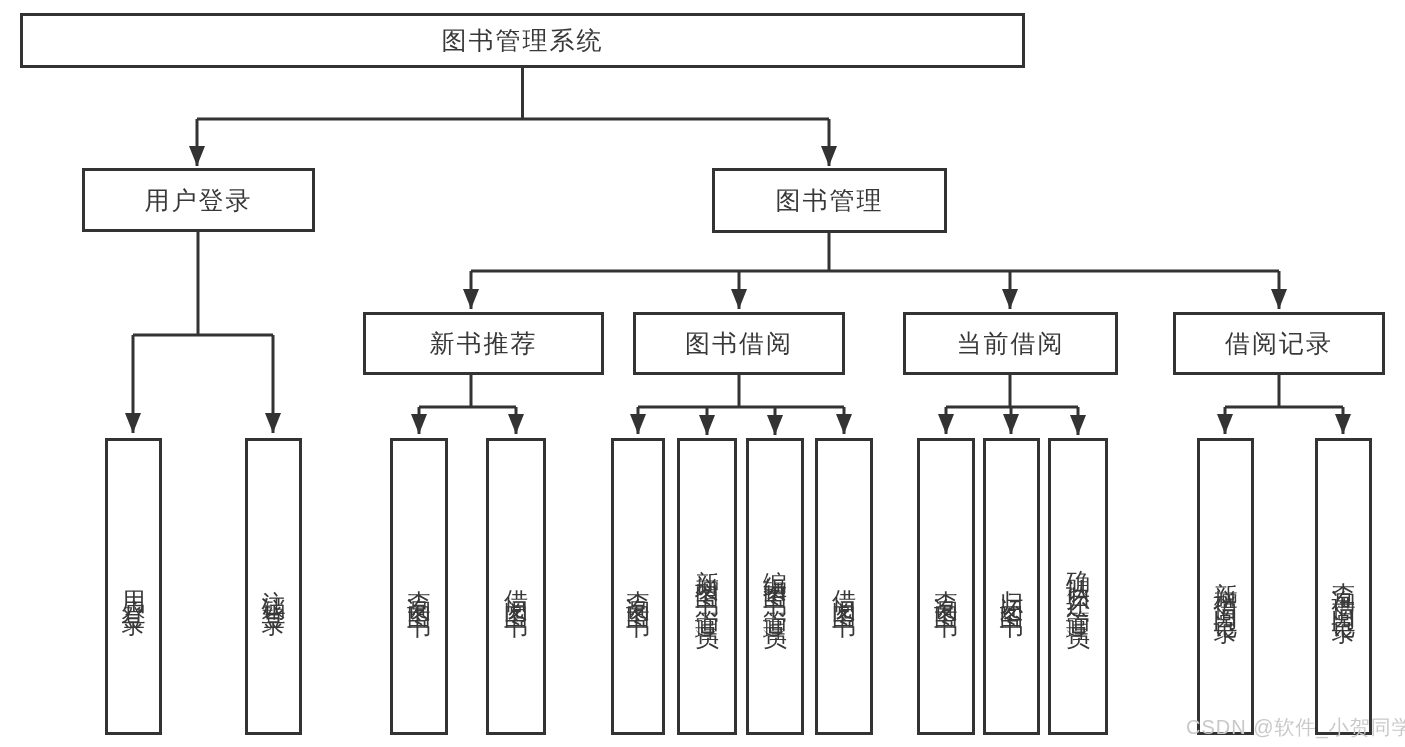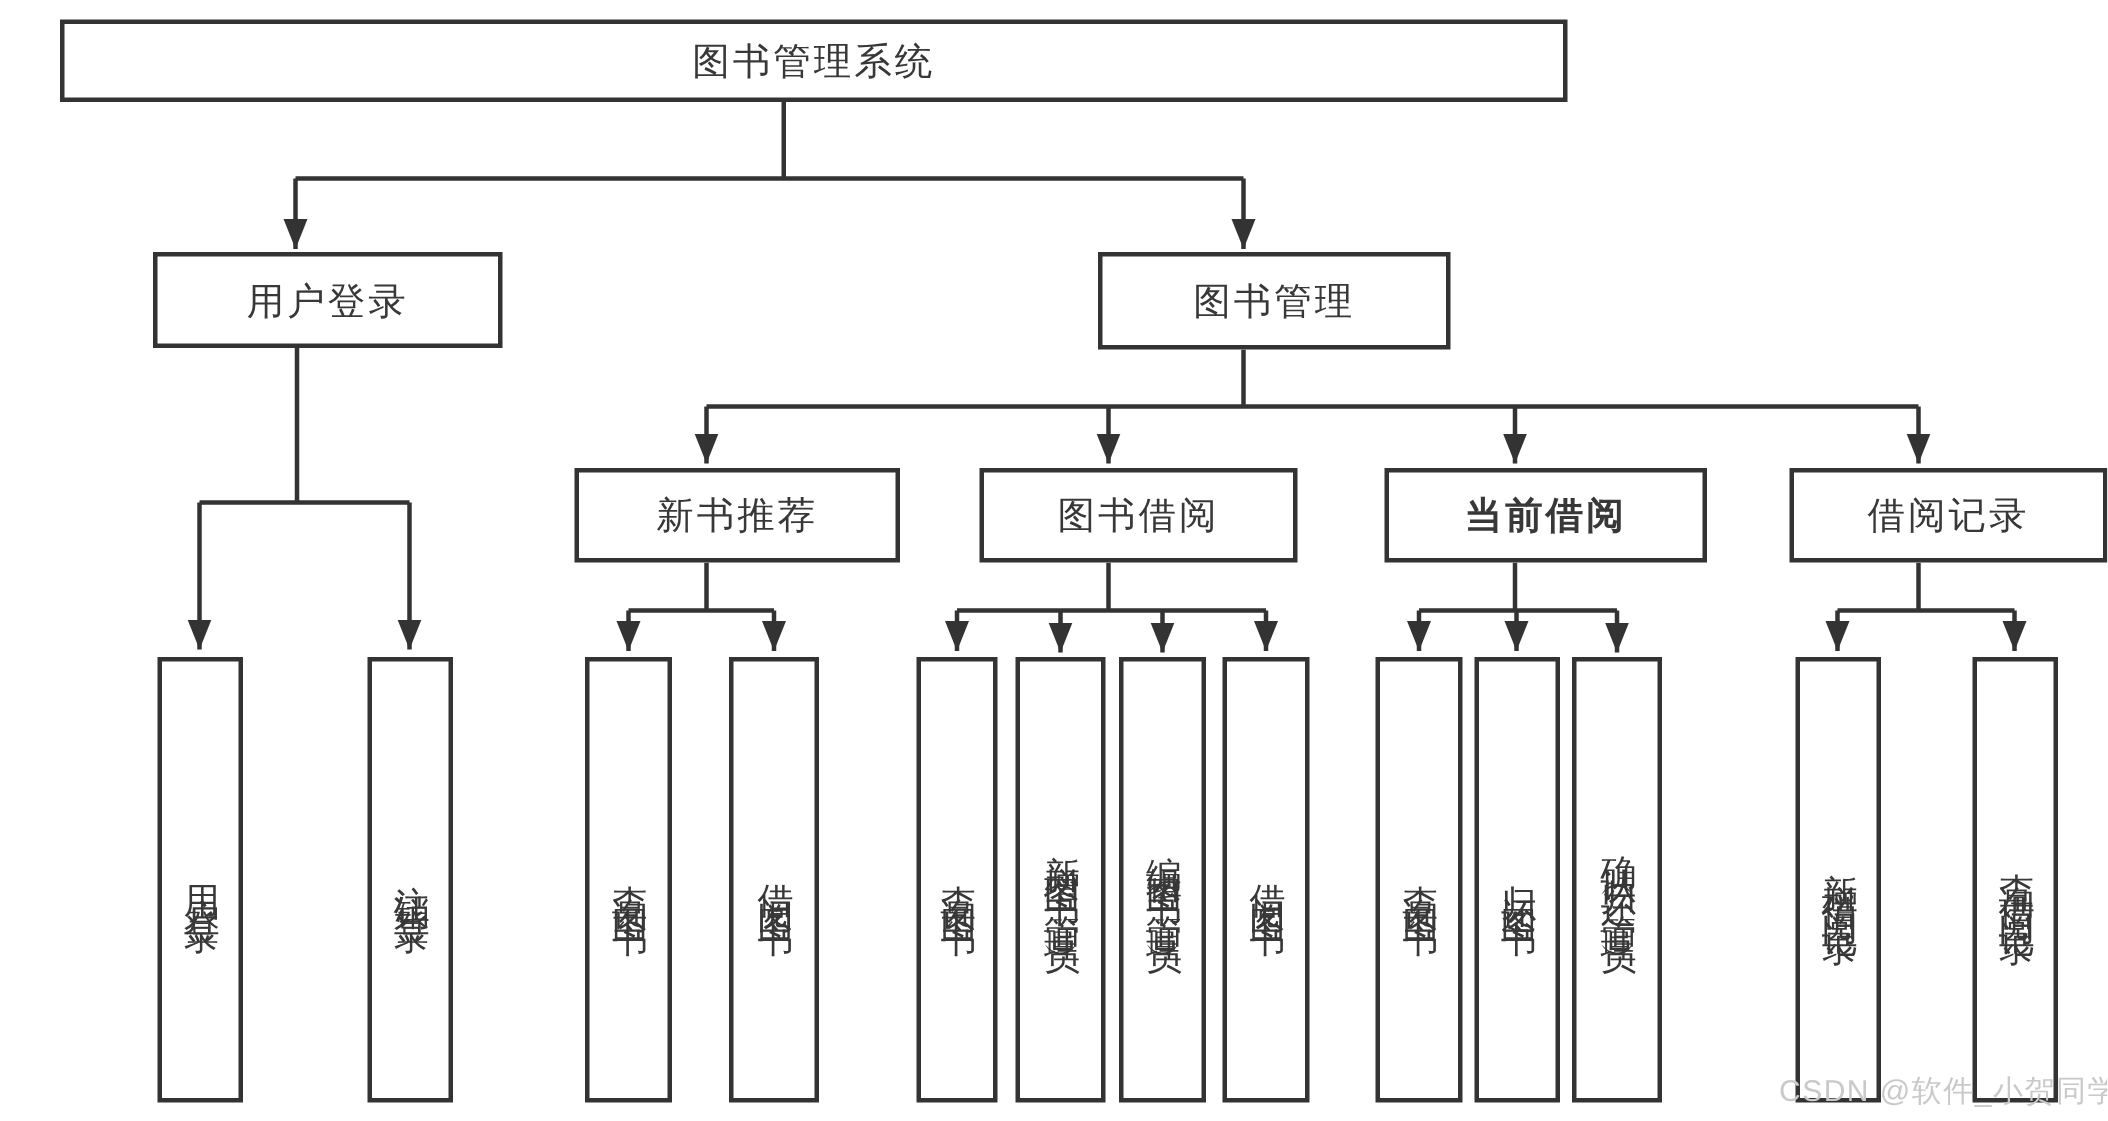--- a/index.html
+++ b/index.html
@@ -24,41 +24,40 @@
     background: #ffffff;
     display: flex;
     align-items: center;
     justify-content: center;
     color: #383838;
   }
   .hbox {
     font-size: 25px;
     letter-spacing: 2px;
     white-space: nowrap;
-    margin-left: 20px;
   }
   .vbox {
     top: 438px;
     height: 297px;
     font-size: 24px;
   }
   .vbox .vtext {
     writing-mode: vertical-rl;
     text-orientation: mixed;
     letter-spacing: 8px;
     line-height: 1;
     white-space: nowrap;
   }
   
   .n-root   { left: 20px;   top: 13px;  width: 1005px; height: 55px; }
   .n-ul     { left: 82px;   top: 168px; width: 233px;  height: 64px; }
   .n-bm     { left: 712px;  top: 168px; width: 235px;  height: 65px; }
-  .n-nbr    { left: 363px;  top: 312px; width: 217px;  height: 63px; }
+  .n-nbr    { left: 363px;  top: 312px; width: 241px;  height: 63px; }
   .n-bb     { left: 633px;  top: 312px; width: 212px;  height: 63px; text-align: right; }
-  .n-cb     { left: 903px;  top: 312px; width: 215px;  height: 63px; font-weight: bold; }
+  .n-cb     { left: 903px;  top: 312px; width: 215px;  height: 63px; }
   .n-br     { left: 1173px; top: 312px; width: 212px;  height: 63px; }
   
   .n-ul-login   { left: 105px;  width: 57px; }
   .n-ul-logout  { left: 245px;  width: 57px; }
   .n-nbr-query  { left: 390px;  width: 58px; }
   .n-nbr-borrow { left: 486px;  width: 60px; }
   .n-bb-query   { left: 611px;  width: 54px; }
   .n-bb-add     { left: 677px;  width: 60px; }
   .n-bb-edit    { left: 746px;  width: 58px; }
   .n-bb-borrow  { left: 815px;  width: 58px; }

